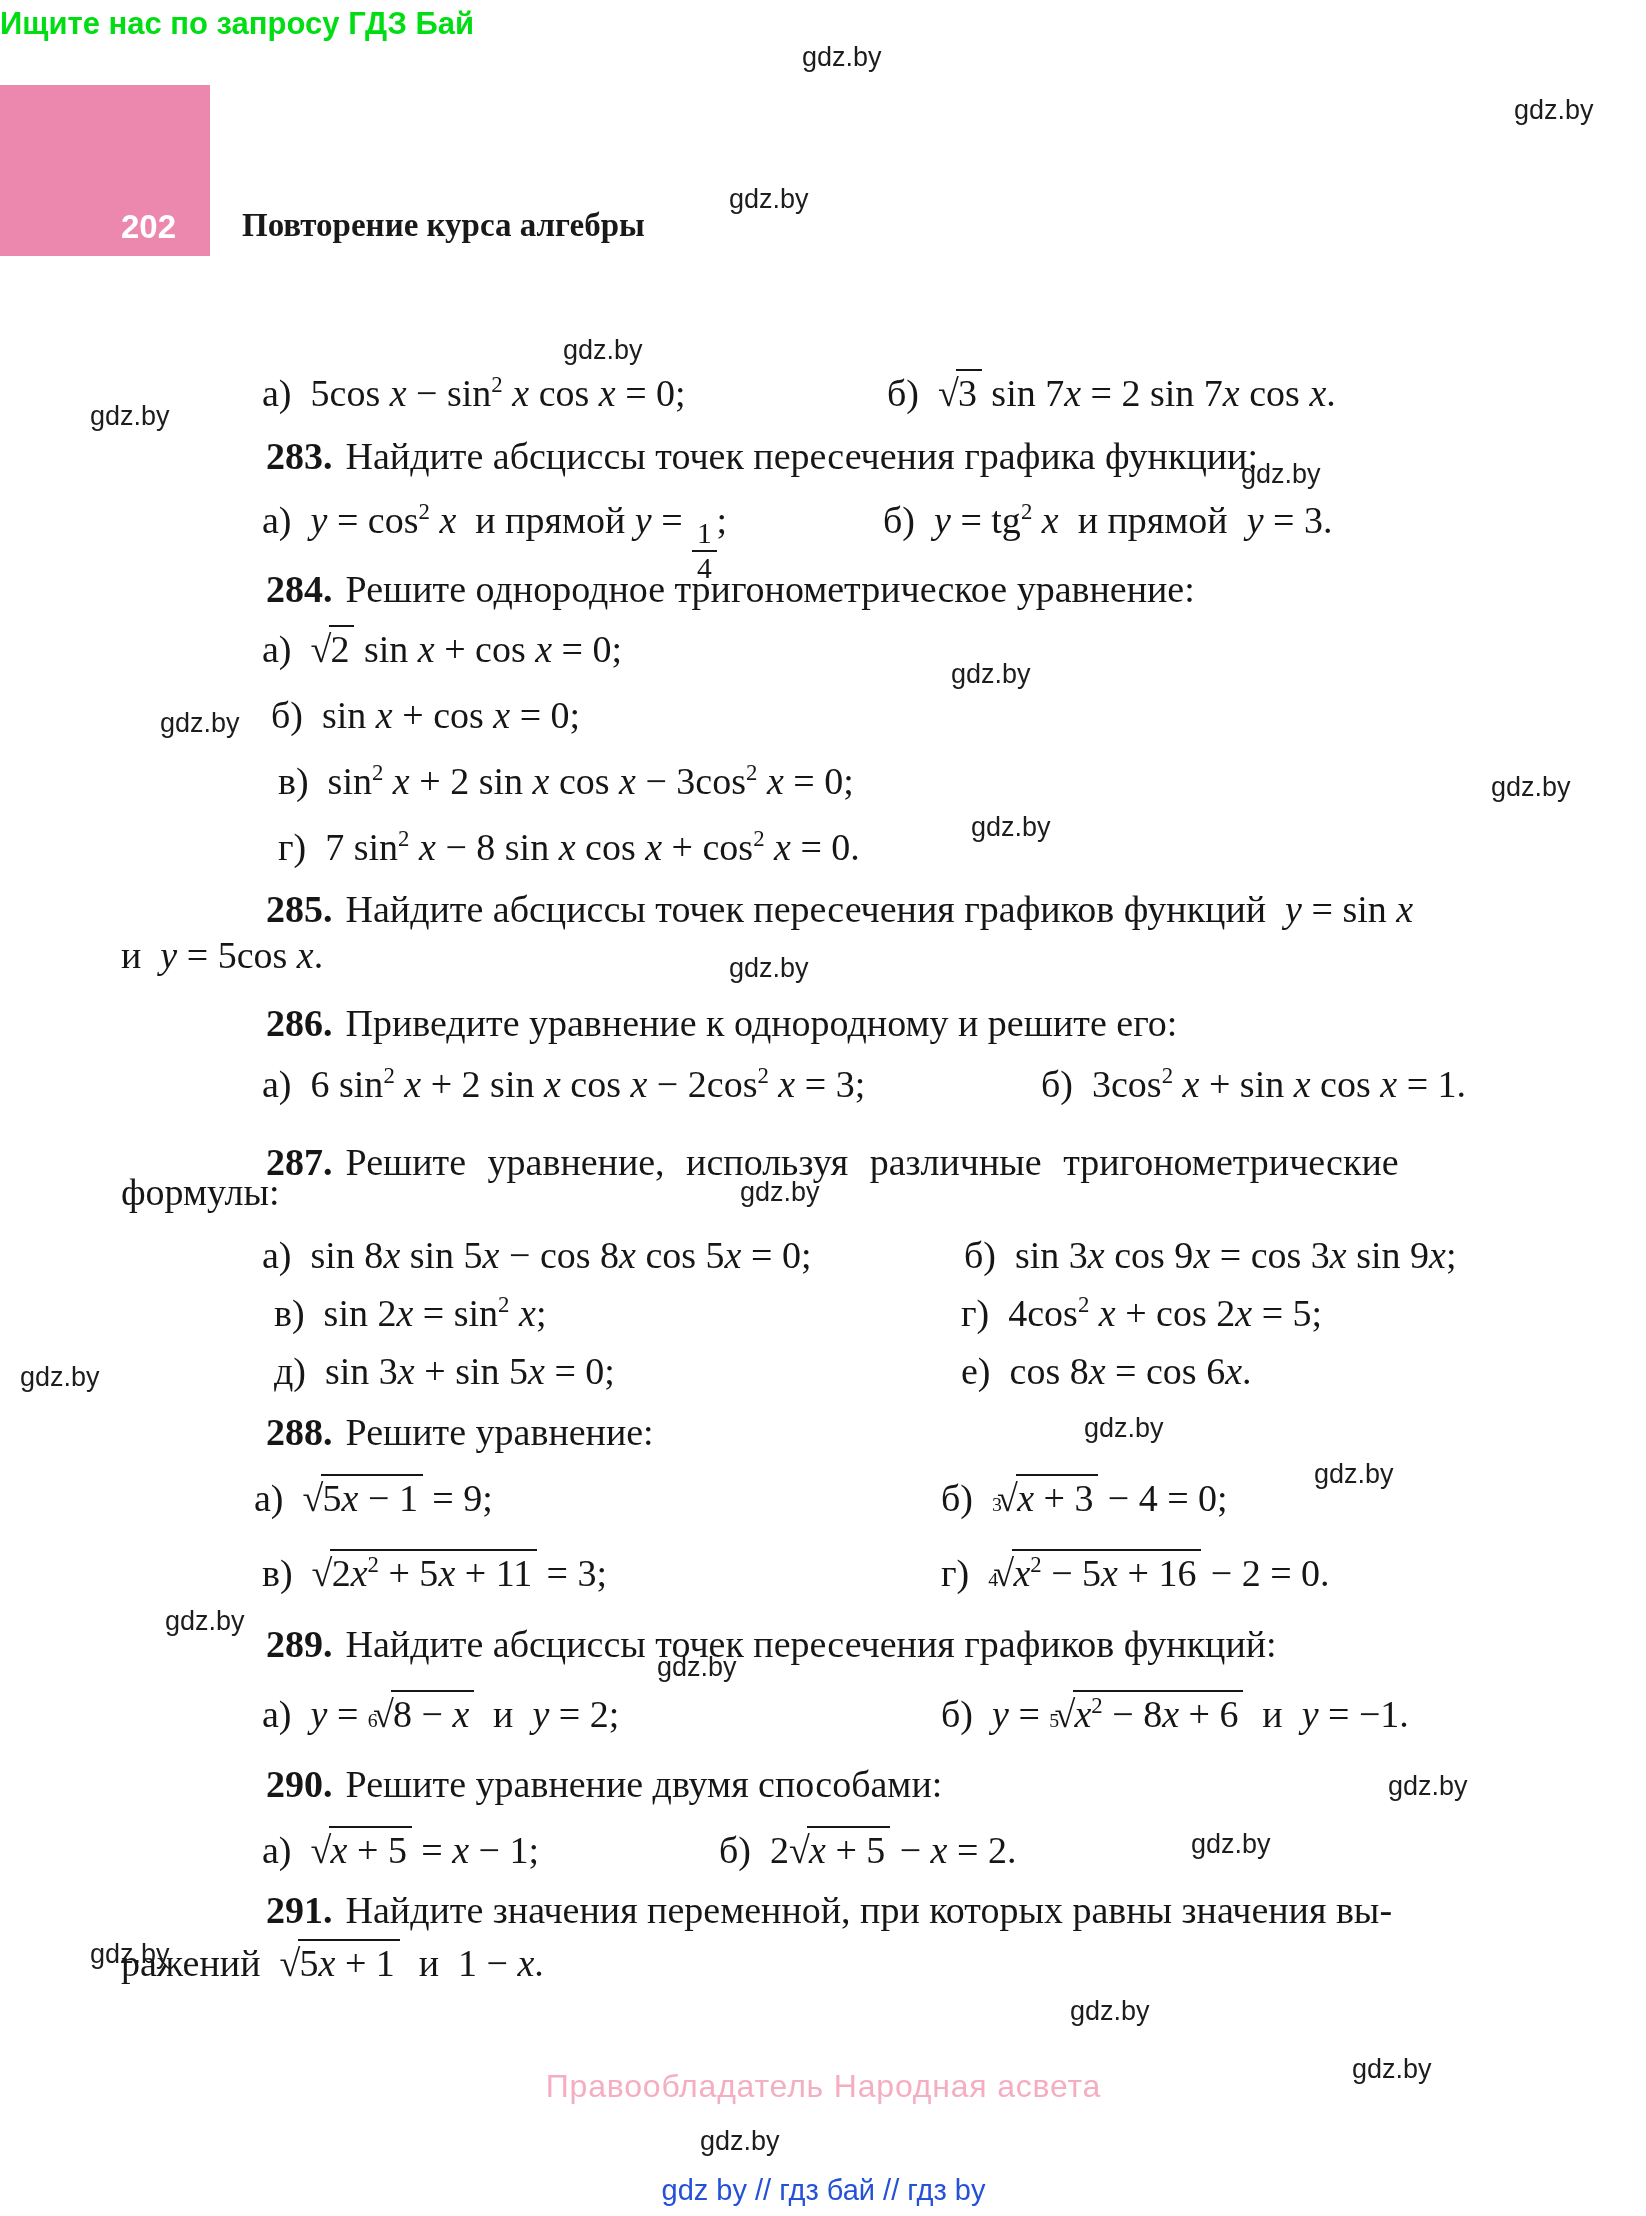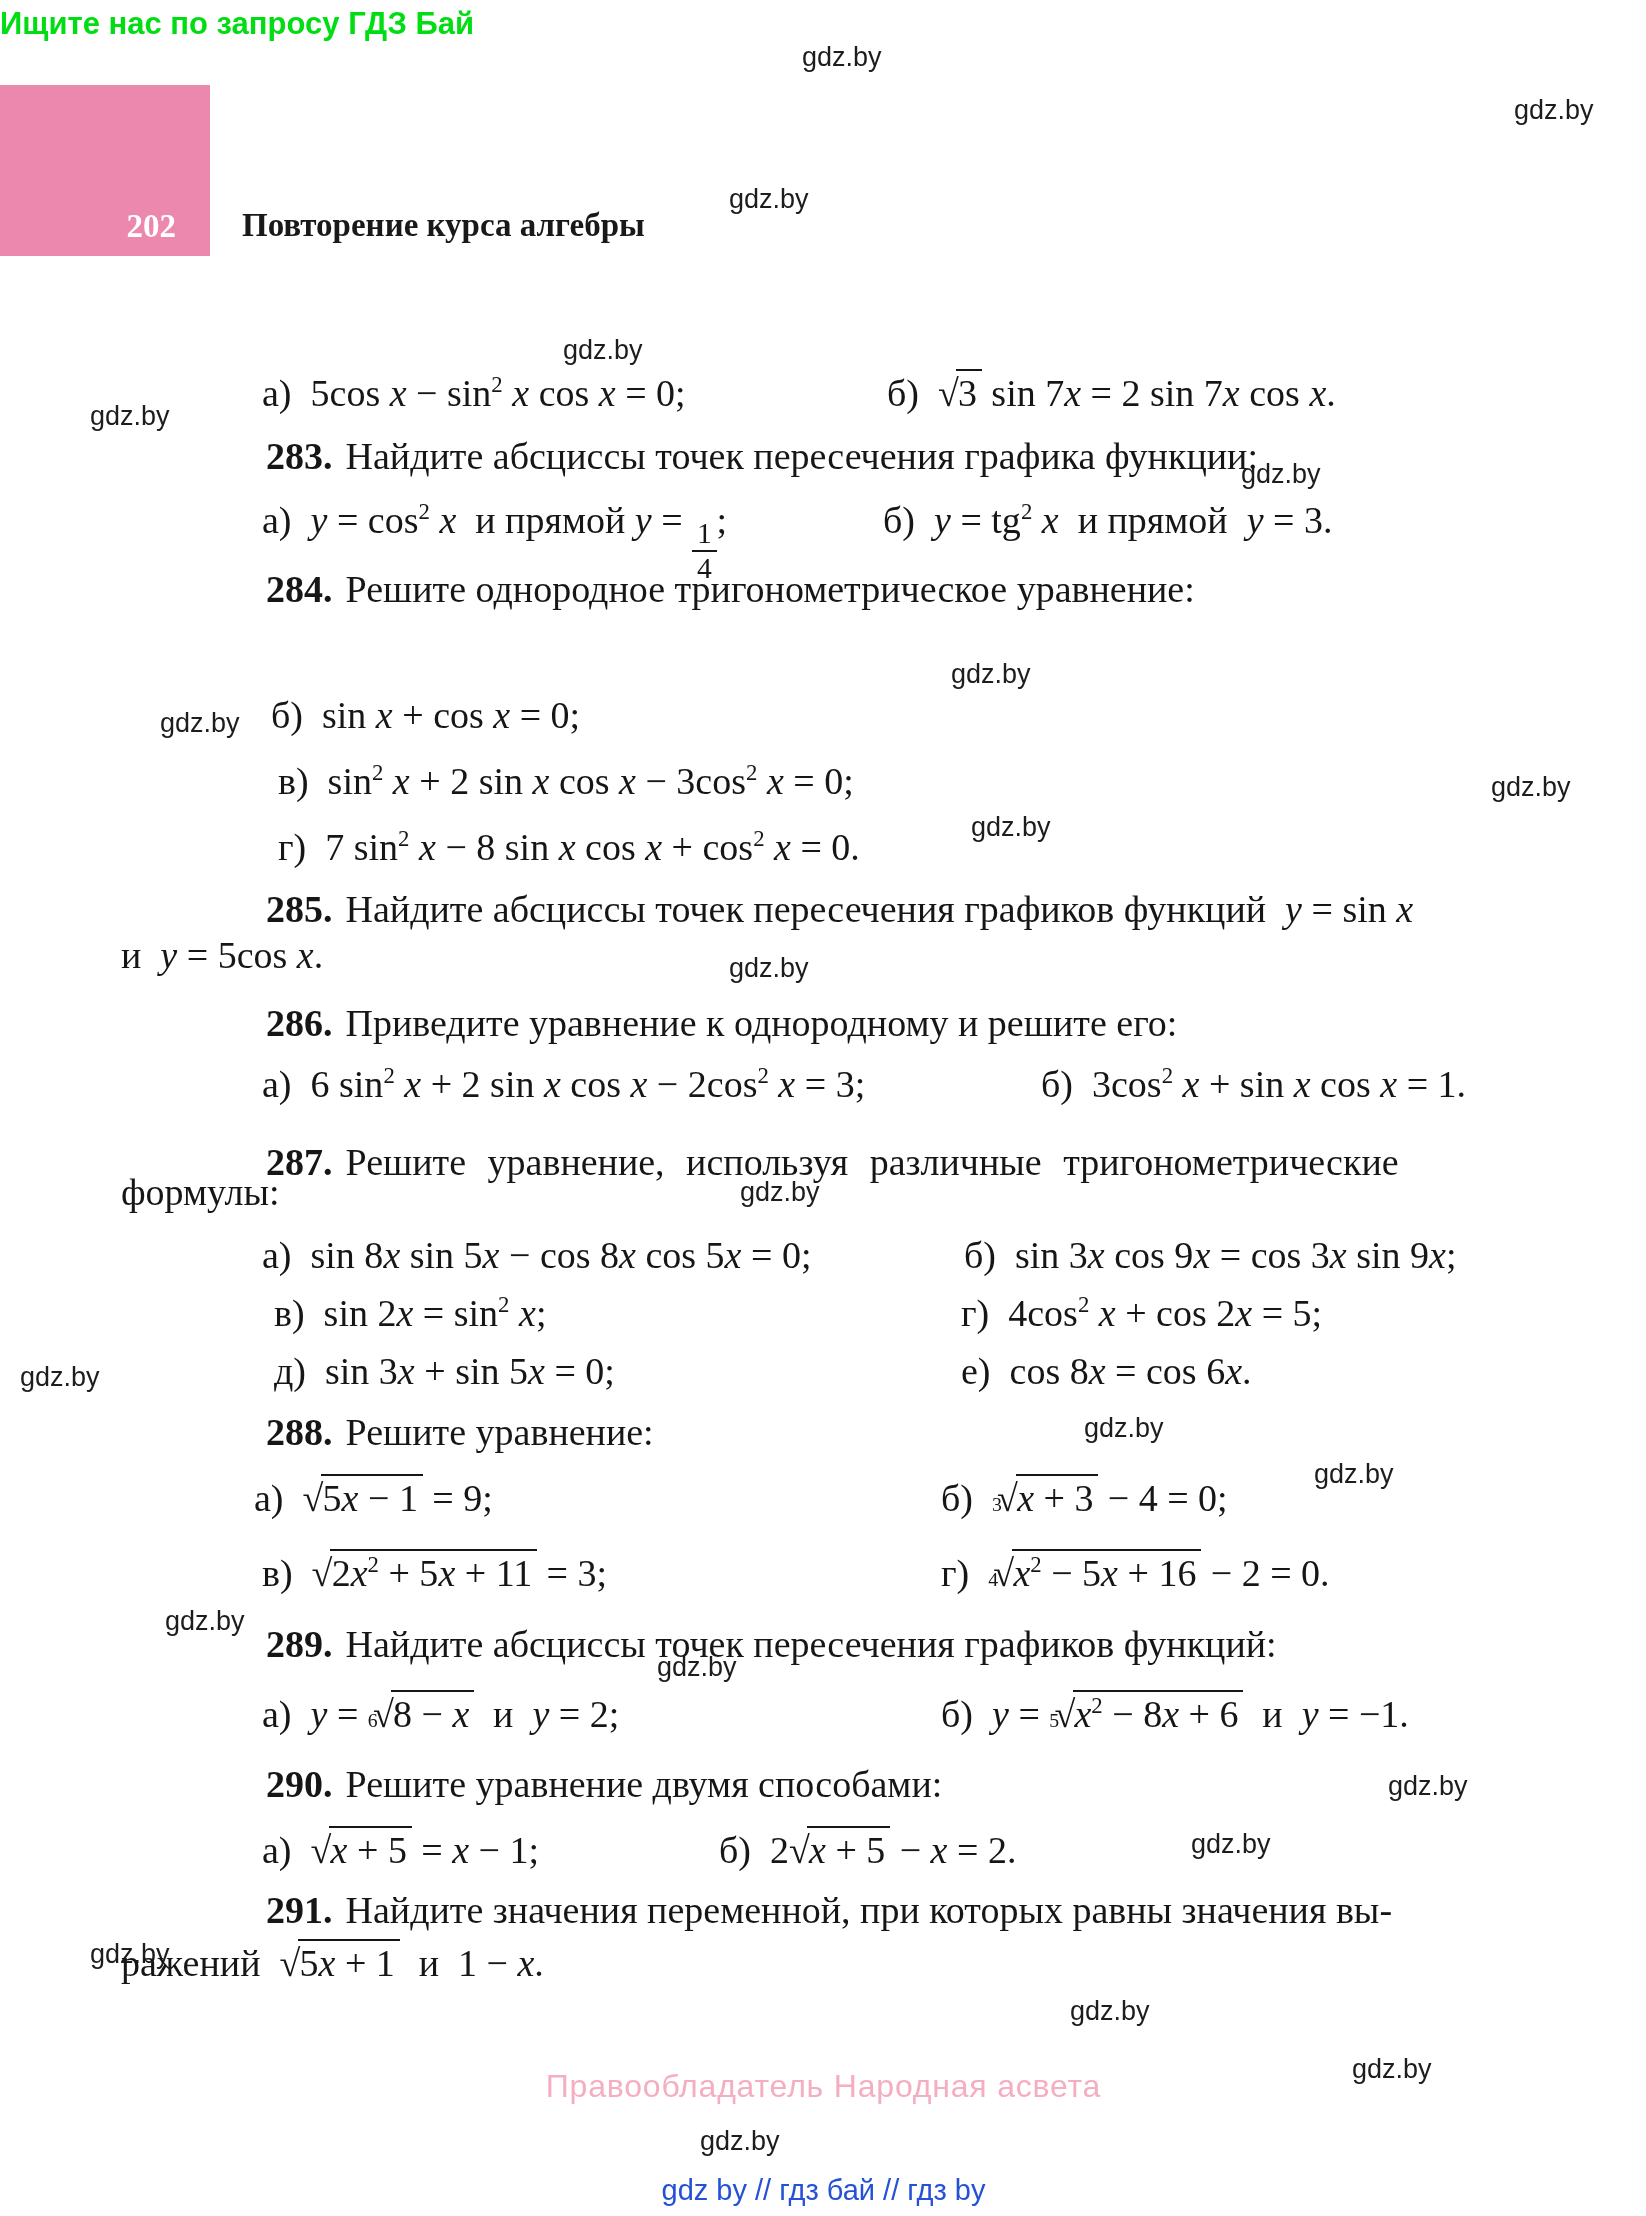--- a/index.html
+++ b/index.html
@@ -11,21 +11,21 @@
           font-family:"Liberation Sans","DejaVu Sans",sans-serif;
           font-size:31px;font-weight:700;color:#00dd12;}
 
   
   .wm{position:absolute;font-family:"Liberation Sans","DejaVu Sans",sans-serif;
       font-size:27px;font-weight:500;color:#1d1d1d;white-space:nowrap;}
 
   
   .pinkblock{position:absolute;left:0;top:85px;width:210px;height:171px;background:#ec88ae;}
   .pagenum{position:absolute;right:34px;top:123px;
-           font-family:Liberation Serif, serif;
+           font-family:Liberation Sans, sans-serif;
            font-size:33px;font-weight:700;color:#ffffff;}
   .chapter{position:absolute;left:242px;top:207px;font-size:33px;font-weight:700;
            white-space:nowrap;color:#191919;}
 
   
   .para,.eq{position:absolute;font-size:38px;white-space:nowrap;color:#161616;}
   .para .num{font-weight:700;margin-right:13px;}
   .just{word-spacing:12px;margin-top:17px;}
   .eq i,.para i{font-style:italic;font-family:"Liberation Serif","DejaVu Serif",serif;}
   sup{font-size:60%;line-height:0;}
@@ -89,20 +89,21 @@
   </div>
   <div class="eq" style="left:262px;top:498px">а)&nbsp; <i>y</i> = cos<sup>2</sup> <i>x</i>&nbsp; и прямой <i>y</i> = <span class="frac">
         <span class="fn">1</span>
         <span class="fd">4</span>
       </span>;</div>
   <div class="eq" style="left:883px;top:498px">б)&nbsp; <i>y</i> = tg<sup>2</sup> <i>x</i>&nbsp; и прямой&nbsp; <i>y</i> = 3.</div>
 
   <div class="para" style="left:266px;top:567px">
     <b class="num">284.</b><span>Решите однородное тригонометрическое уравнение:</span>
   </div>
+  <div class="eq" style="left:262px;top:627px">а)&nbsp; √<span class="ovl">2</span> sin <i>x</i> + cos <i>x</i> = 0;</div>
   <div class="eq" style="left:271px;top:693px">б)&nbsp; sin <i>x</i> + cos <i>x</i> = 0;</div>
   <div class="eq" style="left:278px;top:759px">в)&nbsp; sin<sup>2</sup> <i>x</i> + 2 sin <i>x</i> cos <i>x</i> − 3cos<sup>2</sup> <i>x</i> = 0;</div>
   <div class="eq" style="left:278px;top:825px">г)&nbsp; 7 sin<sup>2</sup> <i>x</i> − 8 sin <i>x</i> cos <i>x</i> + cos<sup>2</sup> <i>x</i> = 0.</div>
 
   <div class="para" style="left:266px;top:887px">
     <b class="num">285.</b><span>Найдите абсциссы точек пересечения графиков функций&nbsp; <i>y</i> = sin <i>x</i></span>
   </div>
   <div class="para" style="left:121px;top:933px">и&nbsp; <i>y</i> = 5cos <i>x</i>.</div>
 
   <div class="para" style="left:266px;top:1001px">

